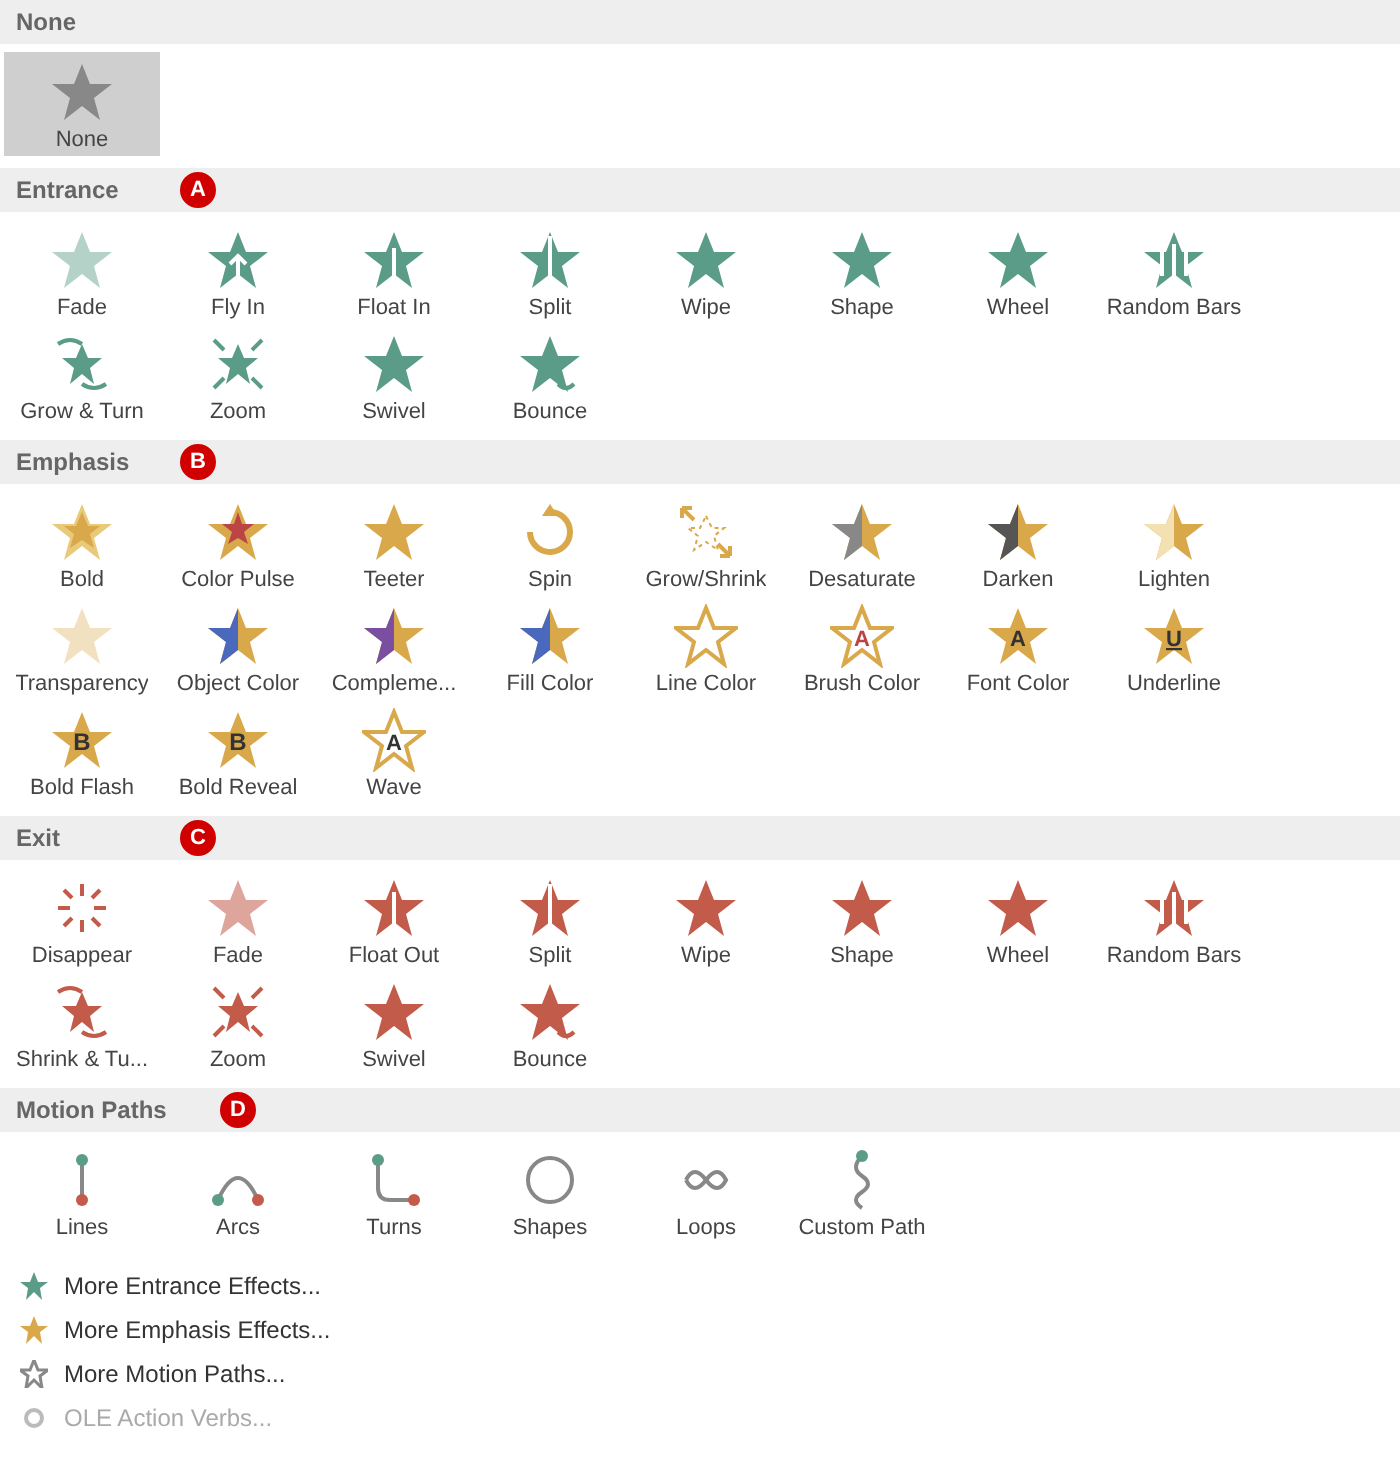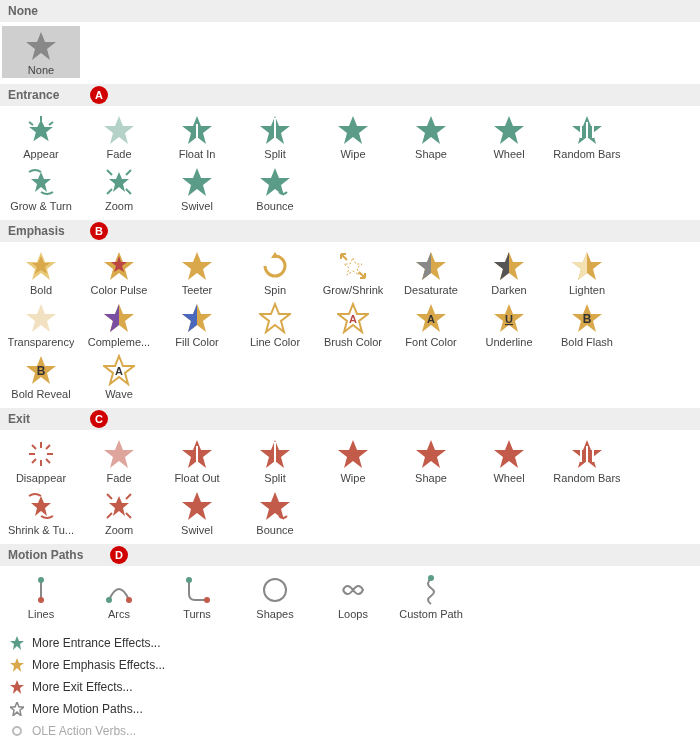--- a/index.html
+++ b/index.html
@@ -101,34 +101,30 @@
   </div>
 </div>
 
 <div class="section-header">
   <span>Entrance</span>
   <span class="badge">A</span>
 </div>
 <div class="grid">
   <div class="item">
       <svg class="ico" width="32" height="32">
-        <g fill="none" stroke="#5a9c87" stroke-width="2">
-          <polygon points="16,8 19,14 25,14 20,18 22,25 16,21 10,25 12,18 7,14 13,14" fill="#5a9c87"></polygon>
-          <line x1="16" y1="2" x2="16" y2="7"></line>
-          <line x1="28" y1="8" x2="24" y2="11"></line>
-          <line x1="4" y1="8" x2="8" y2="11"></line>
-        </g>
-      </svg>
-      <span class="lbl">Appear</span>
-    </div>
-  <div class="item">
-      <svg class="ico" width="32" height="32">
         <polygon points="16,2 20,12 31,12 22,19 25,30 16,23 7,30 10,19 1,12 12,12" fill="#5a9c87" opacity="0.45"></polygon>
       </svg>
       <span class="lbl">Fade</span>
+    </div>
+  <div class="item">
+      <svg class="ico" width="32" height="32">
+        <polygon points="16,2 20,12 31,12 22,19 25,30 16,23 7,30 10,19 1,12 12,12" fill="#5a9c87"></polygon>
+        <path d="M16 28 L16 14 M12 18 L16 14 L20 18" stroke="#fff" stroke-width="2" fill="none"></path>
+      </svg>
+      <span class="lbl">Fly In</span>
     </div>
   <div class="item">
       <svg class="ico" width="32" height="32">
         <polygon points="16,2 20,12 31,12 22,19 25,30 16,23 7,30 10,19 1,12 12,12" fill="#5a9c87"></polygon>
         <path d="M16 26 L16 10" stroke="#fff" stroke-width="2"></path>
       </svg>
       <span class="lbl">Float In</span>
     </div>
   <div class="item">
       <svg class="ico" width="32" height="32">
@@ -261,20 +257,27 @@
         <polygon points="16,2 20,12 31,12 22,19 25,30 16,23 7,30 10,19 1,12 12,12" fill="#d9a84a"></polygon>
         <polygon points="16,2 16,23 7,30 10,19 1,12 12,12" fill="#f3e1b2"></polygon>
       </svg>
       <span class="lbl">Lighten</span>
     </div>
   <div class="item">
       <svg class="ico" width="32" height="32">
         <polygon points="16,2 20,12 31,12 22,19 25,30 16,23 7,30 10,19 1,12 12,12" fill="#d9a84a" opacity="0.35"></polygon>
       </svg>
       <span class="lbl">Transparency</span>
+    </div>
+  <div class="item">
+      <svg class="ico" width="32" height="32">
+        <polygon points="16,2 20,12 31,12 22,19 25,30 16,23 7,30 10,19 1,12 12,12" fill="#d9a84a"></polygon>
+        <polygon points="16,2 16,23 7,30 10,19 1,12 12,12" fill="#4a69bd"></polygon>
+      </svg>
+      <span class="lbl">Object Color</span>
     </div>
   <div class="item">
       <svg class="ico" width="32" height="32">
         <polygon points="16,2 20,12 31,12 22,19 25,30 16,23 7,30 10,19 1,12 12,12" fill="#d9a84a"></polygon>
         <polygon points="16,2 16,23 7,30 10,19 1,12 12,12" fill="#7a4ea0"></polygon>
       </svg>
       <span class="lbl">Compleme...</span>
     </div>
   <div class="item">
       <svg class="ico" width="32" height="32">
@@ -494,26 +497,20 @@
     <span>More Entrance Effects...</span>
   </div>
   <div class="more-row">
     <svg class="star-small" width="14" height="14">
         <polygon points="7,0 9,5 14,5 10,8 11,14 7,10 3,14 4,8 0,5 5,5" fill="#d9a84a"></polygon>
       </svg>
     <span>More Emphasis Effects...</span>
   </div>
   <div class="more-row">
     <svg class="star-small" width="14" height="14">
-        <polygon points="7,0 9,5 14,5 10,8 11,14 7,10 3,14 4,8 0,5 5,5" fill="#c35b4a"></polygon>
-      </svg>
-    <span>More Exit Effects...</span>
-  </div>
-  <div class="more-row">
-    <svg class="star-small" width="14" height="14">
         <polygon points="7,0 9,5 14,5 10,8 11,14 7,10 3,14 4,8 0,5 5,5" fill="none" stroke="#888" stroke-width="1.5"></polygon>
       </svg>
     <span>More Motion Paths...</span>
   </div>
   <div class="more-row disabled">
     <span class="gear"></span>
     <span>OLE Action Verbs...</span>
   </div>
 </div>
 

